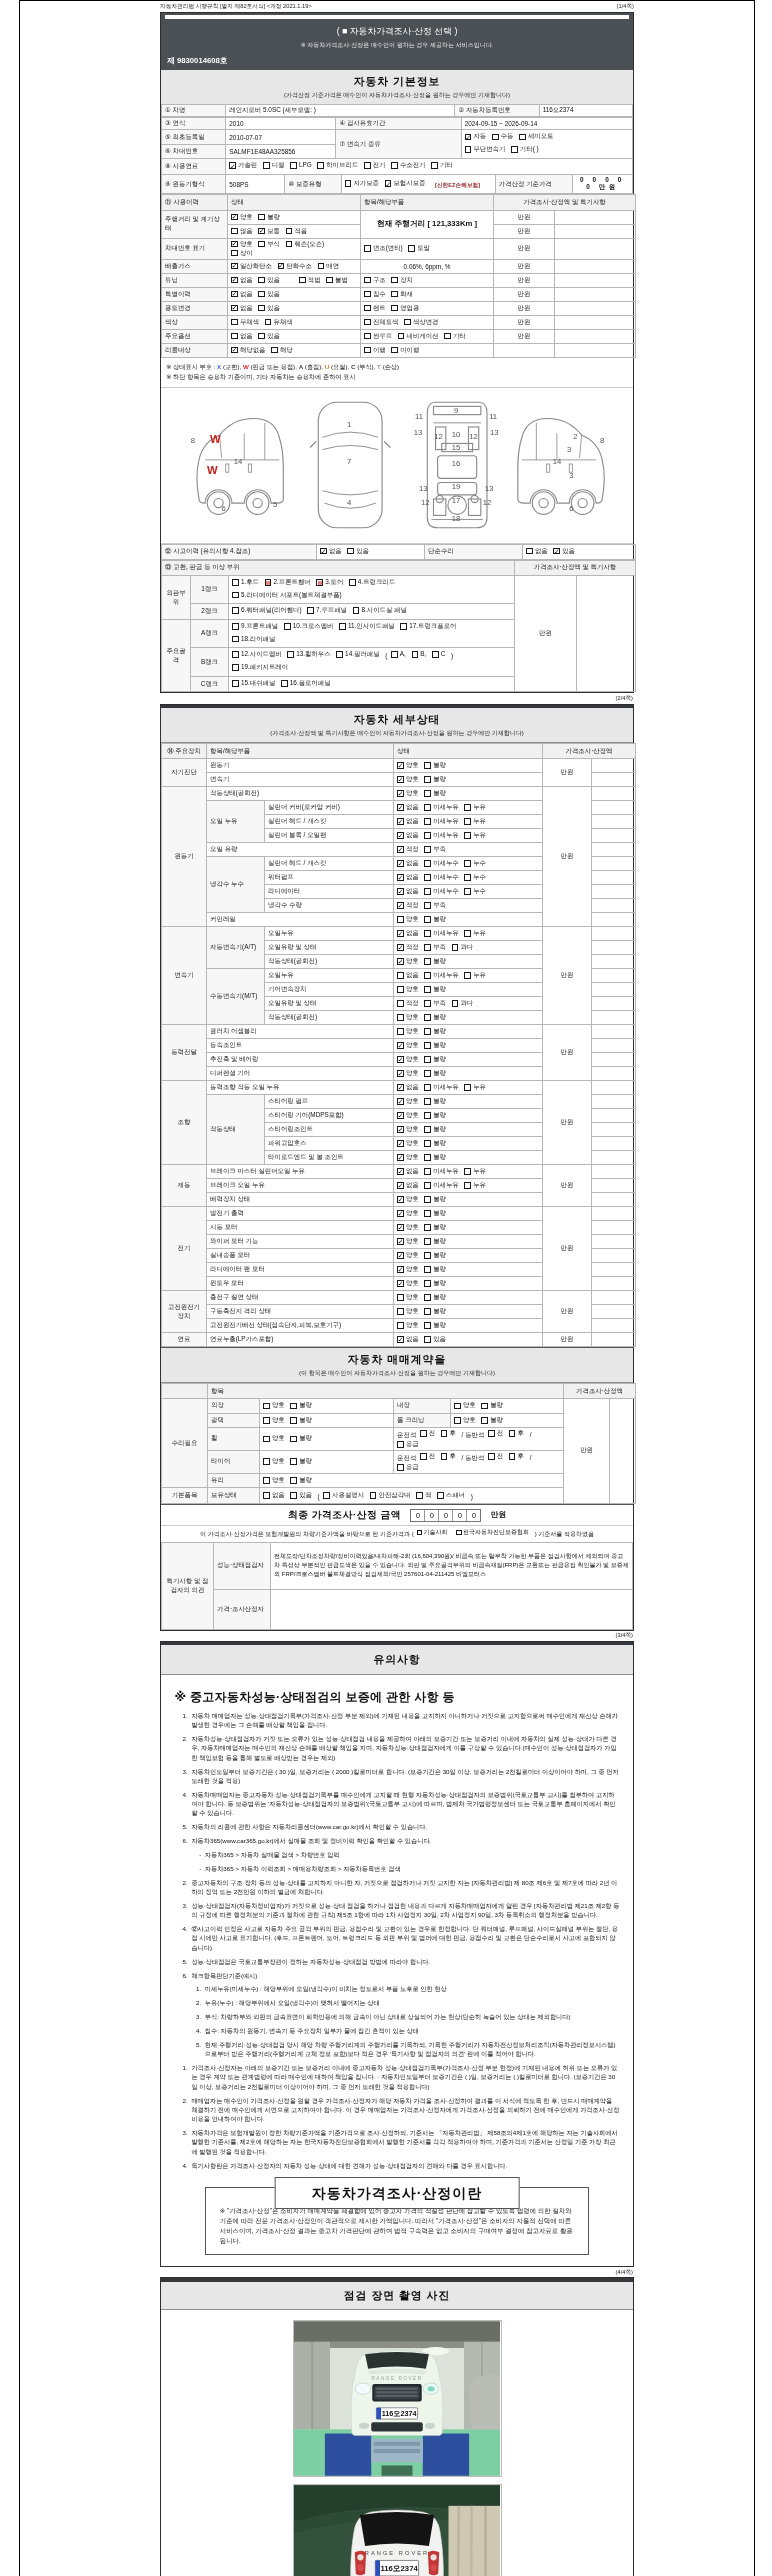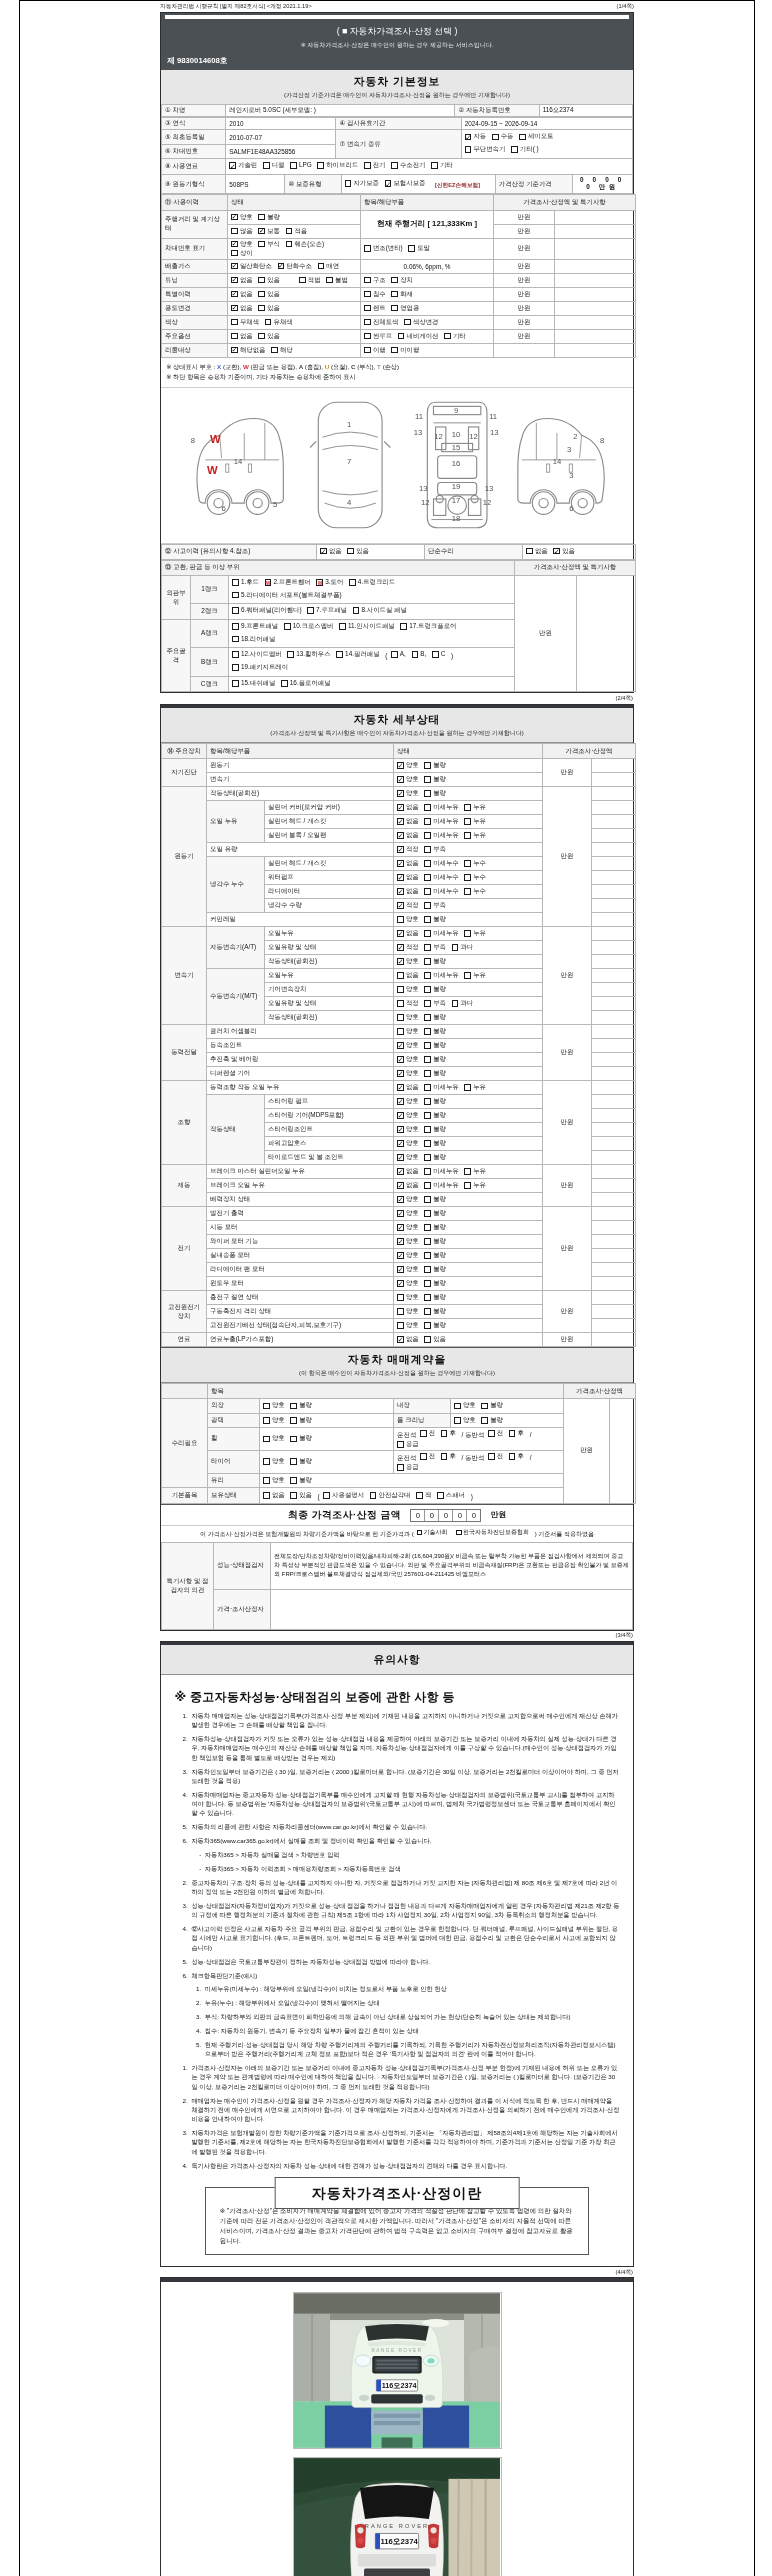--- a/index.html
+++ b/index.html
@@ -1501,20 +1501,23 @@
       <div class="whatbox">
         <div class="wtitle">자동차가격조사·산정이란</div>
         <div class="wtext">※ "가격조사·산정"은 소비자가 매매계약을 체결함에 있어 중고차 가격의 적절성 판단에 참고할 수 있도록 법령에 의한 절차와 기준에 따라 전문 가격조사·산정인이 객관적으로 제시한 가액입니다. 따라서 "가격조사·산정"은 소비자의 자율적 선택에 따른 서비스이며, 가격조사·산정 결과는 중고차 가격판단에 관하여 법적 구속력은 없고 소비자의 구매여부 결정에 참고자료로 활용됩니다.</div>
       </div>
     </div>
   </div>
   <div class="pagemark">(4/4쪽)</div>
 
   <div class="block">
     <div class="thickbar"></div>
+    <div class="sec-head">
+      <div class="sec-title" style="padding:2.1px 0">점검 장면 촬영 사진</div>
+    </div>
     <div class="photoarea">
 
       <div class="photoframe">
         <svg width="206" height="155" viewBox="0 0 400 300">
           <rect x="0" y="0" width="400" height="300" fill="#c9cfc7"></rect>
           <rect x="0" y="0" width="400" height="40" fill="#6a6e64"></rect>
           <path d="M0,40 L400,40 L400,52 L0,58 Z" fill="#8b8f85"></path>
           <rect x="0" y="40" width="70" height="170" fill="#aab0a8"></rect>
           <rect x="330" y="40" width="70" height="170" fill="#b4b9b0"></rect>
           <line x1="35" y1="40" x2="35" y2="210" stroke="#949a92" stroke-width="3"></line>

